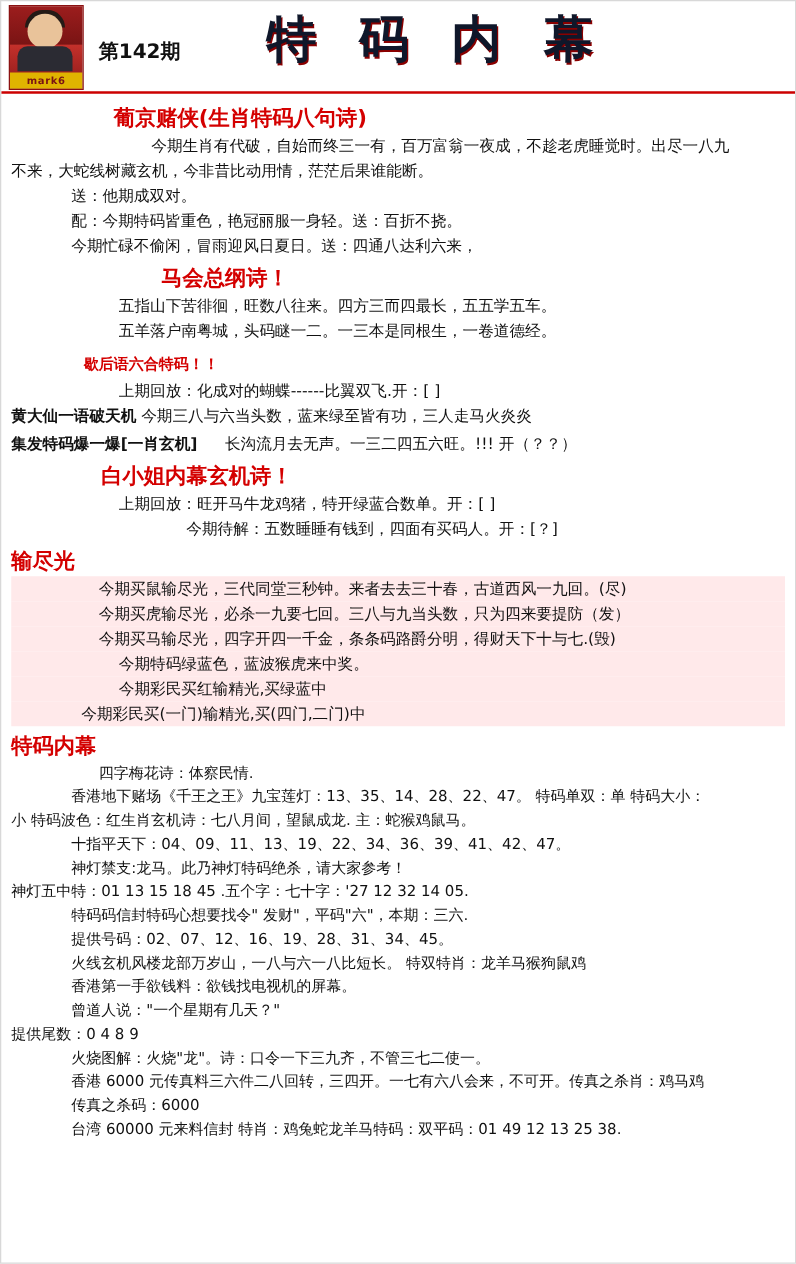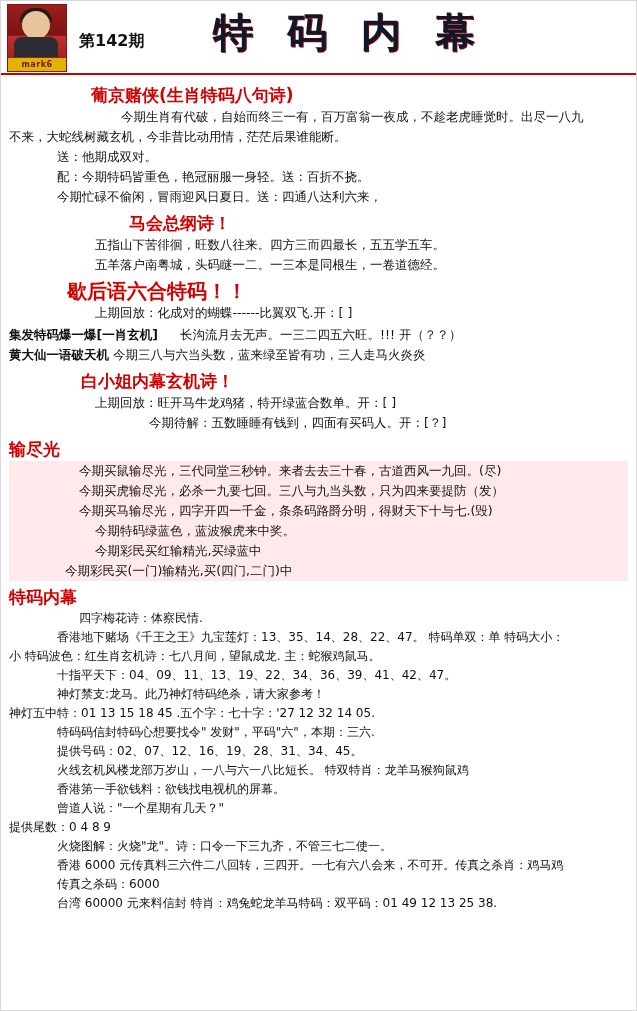--- a/index.html
+++ b/index.html
@@ -67,21 +67,21 @@
   }
   .lastdraw .lbl{color:#c00;}
   .lastdraw .nums{color:#111;}
   
   .content{padding:4px 8px 0 8px;font-size:12.5px;line-height:20px;}
   .sec-title{
     color:#d40000;font-weight:bold;margin:6px 0 2px 0;
   }
   .sec-title.t1{ font-size:17px; margin-left:82px;}
   .sec-title.t2{ font-size:17px; margin-left:120px;}
-  .sec-title.t3{ font-size:20px; margin-left:58px;}
+  .sec-title.t3{ font-size:12px; margin-left:58px;}
   .sec-title.t4{ font-size:17px; margin-left:72px;}
   .sec-title.left{ font-size:17px; margin-left:0px;}
   .line{margin:0;padding:0;}
   .ind1{ text-indent:0; padding-left:112px;}
   .ind2{ padding-left:56px;}
   .ind3{ padding-left:86px;}
   .ind4{ padding-left:140px;}
   .ind5{ padding-left:70px;}
   .ind6{ padding-left:48px;}
   .ind0{ padding-left:0;}
@@ -115,27 +115,27 @@
     <div class="line ind6">配：今期特码皆重色，艳冠丽服一身轻。送：百折不挠。</div>
     <div class="line ind6">今期忙碌不偷闲，冒雨迎风日夏日。送：四通八达利六来，</div>
 
     <div class="sec-title t2">马会总纲诗！</div>
     <div class="line ind3">五指山下苦徘徊，旺数八往来。四方三而四最长，五五学五车。</div>
     <div class="line ind3">五羊落户南粤城，头码瞇一二。一三本是同根生，一卷道德经。</div>
 
     <div class="sec-title t3">歇后语六合特码！！</div>
     <div class="line ind3">上期回放：化成对的蝴蝶------比翼双飞.开：[  ]</div>
 
+    <div class="line ind0">
+      <span class="bold">黄大仙一语破天机</span>
+      <span>今期三八与六当头数，蓝来绿至皆有功，三人走马火炎炎</span>
+    </div>
     <div class="line ind0 block">
       <span class="bold">集发特码爆一爆[一肖玄机]</span>
       <span style="padding-left:18px;">长沟流月去无声。一三二四五六旺。!!!  开（？？）</span>
-    </div>
-    <div class="line ind0">
-      <span class="bold">黄大仙一语破天机</span>
-      <span>今期三八与六当头数，蓝来绿至皆有功，三人走马火炎炎</span>
     </div>
 
     <div class="sec-title t4">白小姐内幕玄机诗！</div>
     <div class="line ind3">上期回放：旺开马牛龙鸡猪，特开绿蓝合数单。开：[   ]</div>
     <div class="line ind4">今期待解：五数睡睡有钱到，四面有买码人。开：[？]</div>
 
     <div class="sec-title left">输尽光</div>
     <div class="line ind5 hl">今期买鼠输尽光，三代同堂三秒钟。来者去去三十春，古道西风一九回。(尽)</div>
     <div class="line ind5 hl">今期买虎输尽光，必杀一九要七回。三八与九当头数，只为四来要提防（发）</div>
     <div class="line ind5 hl">今期买马输尽光，四字开四一千金，条条码路爵分明，得财天下十与七.(毁)</div>

